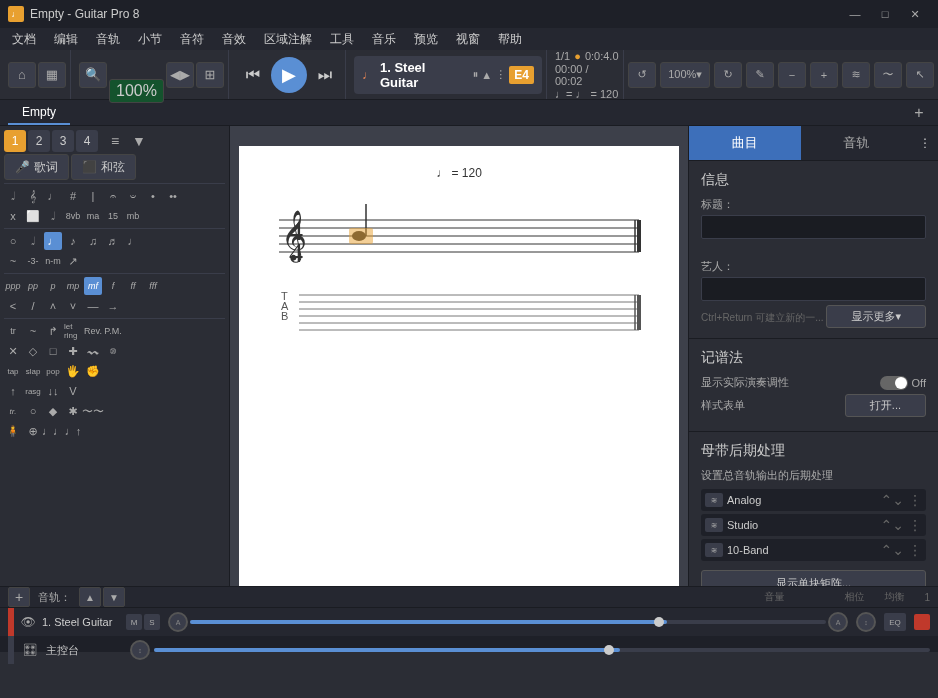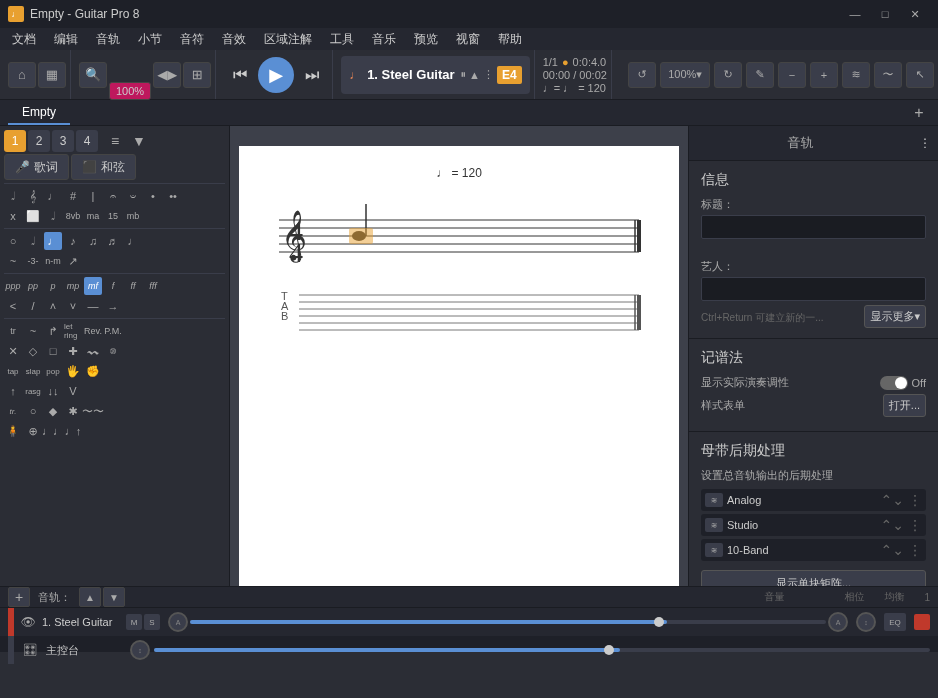--- a/index.html
+++ b/index.html
@@ -14,21 +14,21 @@
     .tb-btn { width: 30px; height: 20px; display: flex; align-items: center; justify-content: center; cursor: pointer; color: #aaa; font-size: 11px; }
 
     
     #menubar { height: 22px; background: #252730; display: flex; align-items: center; padding: 0 4px; gap: 2px; }
     .menu-item { padding: 2px 8px; font-size: 12px; color: #ccc; cursor: pointer; border-radius: 2px; }
 
     
     #toolbar { height: 50px; background: #2b2d35; display: flex; align-items: center; padding: 0 4px; gap: 4px; border-bottom: 1px solid #1a1c22; }
     .tb-section { display: flex; align-items: center; gap: 2px; padding: 0 4px; border-right: 1px solid #3a3d4a; height: 100%; }
     .tb-icon-btn { width: 28px; height: 26px; background: #3a3d4a; border: 1px solid #444; border-radius: 3px; display: flex; align-items: center; justify-content: center; cursor: pointer; color: #aaa; font-size: 13px; }
-    .percent-box { display: flex; align-items: center; background: #be185d; border: 1px solid #444; border-radius: 3px; padding: 2px 6px; font-size: 11px; color: #ccc; margin-top: 32px; }
+    .percent-box { display: flex; align-items: center; background: #14532d; border: 1px solid #444; border-radius: 3px; padding: 2px 6px; font-size: 16px; color: #ccc; margin-top: 32px; }
     .play-btn { width: 32px; height: 32px; border-radius: 50%; background: transparent; border: none; display: flex; align-items: center; justify-content: center; cursor: pointer; color: #ccc; font-size: 16px; }
     .play-btn.main { background: #5a8fd4; color: white; width: 36px; height: 36px; font-size: 18px; }
 
     
     #track-header { display: flex; align-items: center; background: #3a3d4a; border-radius: 4px; padding: 2px 8px; gap: 6px; min-width: 160px; height: 38px; }
     #track-header .track-name { color: white; font-size: 13px; font-weight: bold; }
     #track-header .track-icons { display: flex; gap: 3px; align-items: center; }
     .track-icon { color: #aaa; font-size: 11px; }
 
     
@@ -66,21 +66,21 @@
     
     #right-panel { width: 250px; background: #2b2d35; border-left: 1px solid #1a1c22; overflow-y: auto; }
     #right-tabs { display: flex; border-bottom: 1px solid #1a1c22; }
     .rt-tab { flex: 1; text-align: center; padding: 8px 0; font-size: 13px; color: #aaa; cursor: pointer; background: #252730; }
     .rt-tab.active { color: white; background: #3d6fba; }
     .rp-section { padding: 10px 12px; border-bottom: 1px solid #1a1c22; }
     .rp-section-title { font-size: 14px; color: #ccc; margin-bottom: 8px; }
     .rp-label { font-size: 11px; color: #aaa; margin-bottom: 3px; }
     .rp-input { width: 100%; height: 24px; background: #1a1c22; border: 1px solid #3a3d4a; border-radius: 2px; color: #ccc; padding: 2px 6px; font-size: 11px; }
     .rp-hint { font-size: 10px; color: #666; margin-top: 3px; }
-    .rp-btn { padding: 3px 5px; background: #3a3d4a; border: 1px solid #555; border-radius: 3px; color: #ccc; font-size: 11px; cursor: pointer; }
+    .rp-btn { padding: 3px 24px; background: #3a3d4a; border: 1px solid #555; border-radius: 3px; color: #ccc; font-size: 11px; cursor: pointer; }
     .rp-row { display: flex; align-items: center; justify-content: space-between; margin-bottom: 4px; }
     .toggle-switch { width: 28px; height: 14px; background: #666; border-radius: 7px; position: relative; cursor: pointer; }
     .toggle-switch::after { content: ''; position: absolute; width: 12px; height: 12px; background: white; border-radius: 50%; top: 1px; right: 1px; }
     .effect-row { display: flex; align-items: center; gap: 4px; margin-bottom: 3px; padding: 3px 4px; background: #1e2028; border-radius: 3px; }
     .effect-icon { width: 18px; height: 14px; background: #3a3d4a; border-radius: 2px; display: flex; align-items: center; justify-content: center; font-size: 8px; color: #aaa; }
     .effect-name { flex: 1; font-size: 11px; color: #ccc; }
     .effect-arrows { font-size: 14px; color: #666; cursor: pointer; }
     .effect-menu { font-size: 14px; color: #666; cursor: pointer; }
     .rp-big-btn { width: 100%; padding: 5px; background: #3a3d4a; border: 1px solid #555; border-radius: 3px; color: #ccc; font-size: 11px; cursor: pointer; text-align: center; }
 
@@ -369,20 +369,21 @@
         <line x1="370" y1="105" x2="370" y2="140" stroke="#555" stroke-width="4"></line>
 
         <text x="0" y="75" font-size="9" fill="#666" transform="rotate(-90, -10, 75)" text-anchor="middle">s guit.</text>
       </svg>
     </div>
   </div>
 
   <div id="right-panel">
 
     <div id="right-tabs">
+      <div class="rt-tab active">曲目</div>
       <div class="rt-tab">音轨</div>
       <div style="width:26px;background:#252730;display:flex;align-items:center;justify-content:center;cursor:pointer;">⋮</div>
     </div>
 
     <div class="rp-section">
       <div class="rp-section-title">信息</div>
       <div class="rp-label">标题：</div>
       <input class="rp-input" type="text" value="" style="">
       <div class="rp-label" style="margin-top:20px;">艺人：</div>
       <input class="rp-input" type="text" value="" style="">

